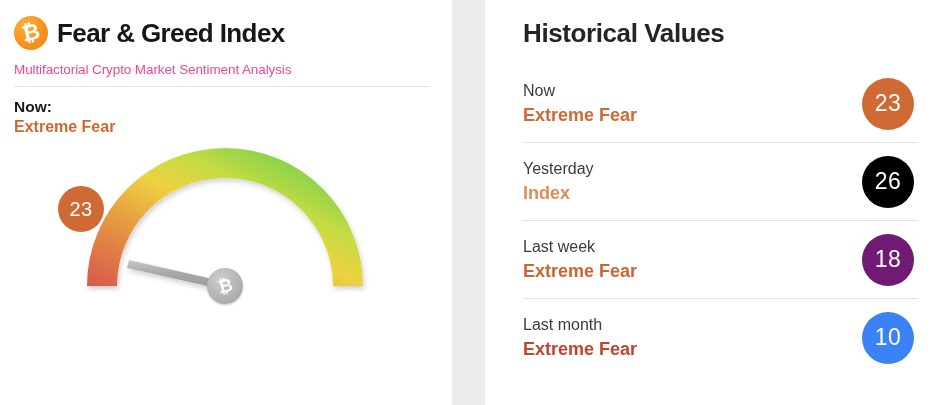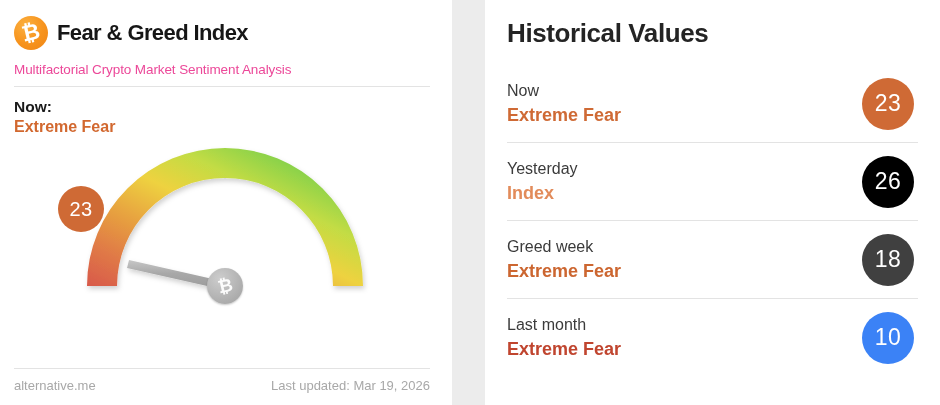--- a/index.html
+++ b/index.html
@@ -48,21 +48,21 @@
   }
   .btc-logo span {
     color: #ffffff;
     font-size: 22px;
     font-weight: bold;
     line-height: 1;
     transform: rotate(-13deg);
     font-family: "DejaVu Sans", sans-serif;
   }
   .page-title {
-    font-size: 22px;
+    font-size: 26px;
     font-weight: bold;
     color: #161616;
     letter-spacing: -0.6px;
     line-height: 1;
     white-space: nowrap;
   }
   .subtitle {
     margin-top: 8px;
     font-size: 13.5px;
     color: #ec4899;
@@ -163,21 +163,21 @@
     background: #ececec;
   }
 
   
   .panel-right {
     position: relative;
     width: 455px;
     height: 405px;
     background: #ffffff;
     box-sizing: border-box;
-    padding: 18px 22px 0 22px;
+    padding: 18px 22px 0 38px;
   }
   .hist-title {
     font-size: 26px;
     font-weight: bold;
     color: #242424;
     letter-spacing: -0.4px;
     margin-bottom: 16px;
   }
   .hist-row {
     position: relative;
@@ -269,27 +269,20 @@
         </g>
       </svg>
 
       <div class="gauge-bubble" id="gauge-bubble" style="background: rgb(207, 106, 53);">23</div>
 
       <div class="hub">
         <span>₿</span>
       </div>
     </div>
 
-    <div class="footer">
-      <div class="hr"></div>
-      <div class="footer-row">
-        <span>alternative.me</span>
-        <span>Last updated: Mar 19, 2026</span>
-      </div>
-    </div>
   </div>
 
   <div class="gap"></div>
 
   <div class="panel-right">
     <div class="hist-title">Historical Values</div>
     <div id="hist-rows">
         <div class="hist-row">
           <div class="hist-text">
             <span class="hist-label">Now</span>
@@ -299,24 +292,24 @@
         </div>
         <div class="hist-row">
           <div class="hist-text">
             <span class="hist-label">Yesterday</span>
             <span class="hist-class" style="color: rgb(226, 139, 90);">Index</span>
           </div>
           <div class="hist-badge" style="background: #000000;">26</div>
         </div>
         <div class="hist-row">
           <div class="hist-text">
-            <span class="hist-label">Greed week</span>
+            <span class="hist-label">Last week</span>
             <span class="hist-class" style="color: rgb(204, 102, 48);">Extreme Fear</span>
           </div>
-          <div class="hist-badge" style="background: #404040;">18</div>
+          <div class="hist-badge" style="background: #701a75;">18</div>
         </div>
         <div class="hist-row">
           <div class="hist-text">
             <span class="hist-label">Last month</span>
             <span class="hist-class" style="color: rgb(192, 69, 47);">Extreme Fear</span>
           </div>
           <div class="hist-badge" style="background: #3b82f6;">10</div>
         </div>
       </div>
   </div>

